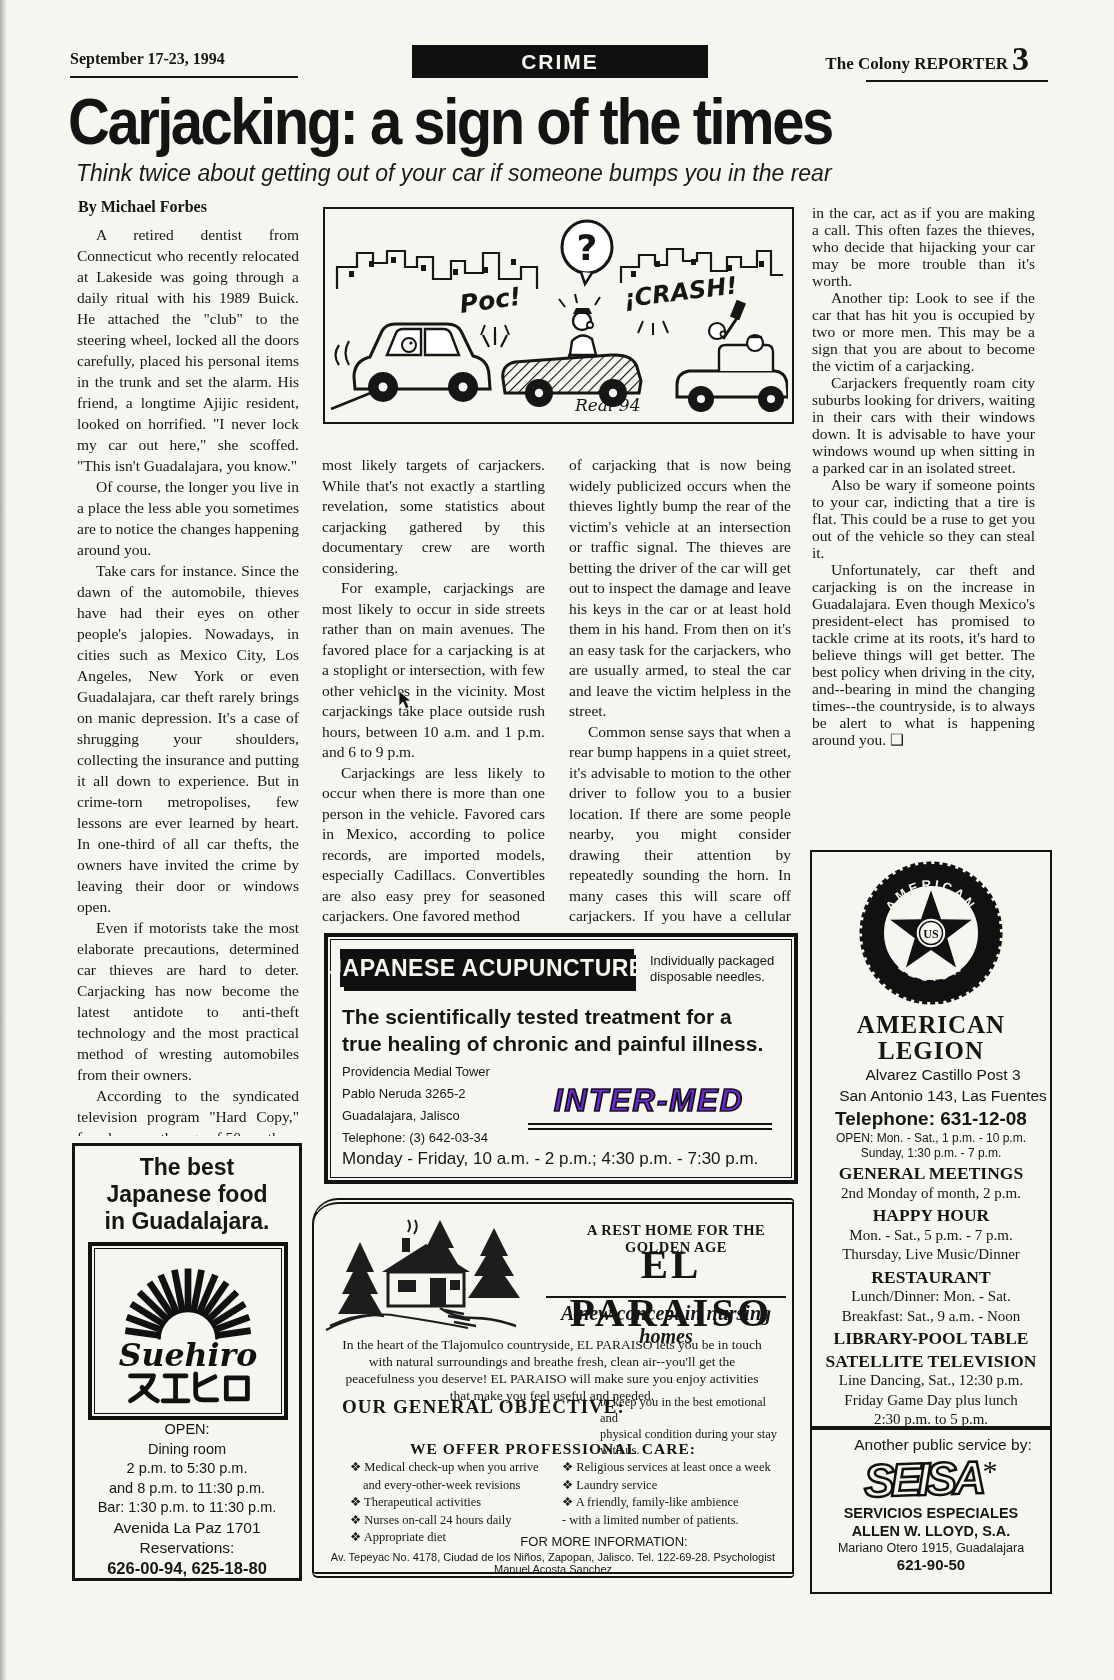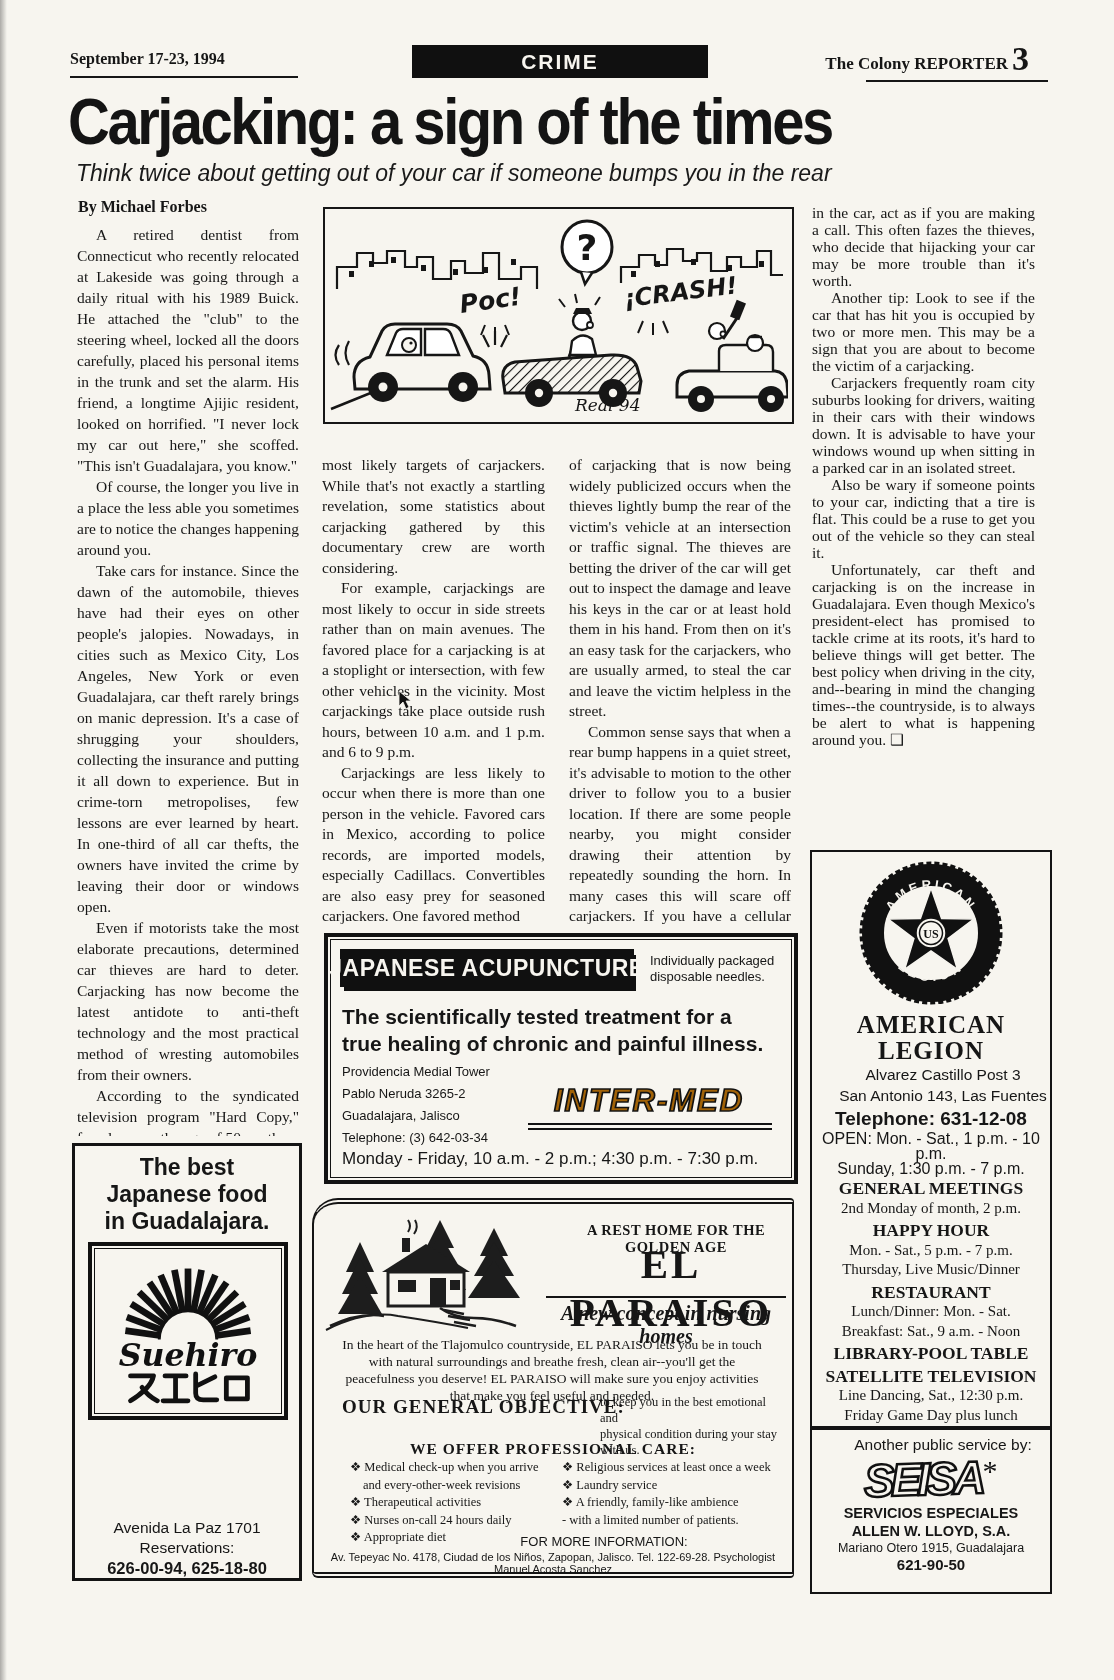--- a/index.html
+++ b/index.html
@@ -54,21 +54,21 @@
            font-size:23px;letter-spacing:.5px;white-space:nowrap;}
   .acu-note{left:322px;top:16px;width:132px;font-family:"Liberation Sans",sans-serif;
             font-size:13px;line-height:16px;}
   .acu-claim{left:14px;top:66px;font-family:"Liberation Sans",sans-serif;font-weight:bold;
              font-size:21px;line-height:27px;}
   .acu-info{left:14px;top:124px;font-family:"Liberation Sans",sans-serif;font-size:13px;
             line-height:22px;}
   .acu-hours{left:14px;top:212px;font-family:"Liberation Sans",sans-serif;font-size:17px;}
   .acu-logo{left:196px;top:146px;width:250px;text-align:center;
             font-family:"Liberation Sans",sans-serif;font-size:31px;letter-spacing:2px;}
-  .outline-text{color:#a16207;-webkit-text-stroke:1.7px #121212;font-style:italic;
+  .outline-text{color:#6d28d9;-webkit-text-stroke:1.7px #121212;font-style:italic;
             font-weight:bold;}
   .acu-logo-rule{left:200px;top:186px;width:244px;height:3px;background:#121212;}
 
   
   .ad-par{left:312px;top:1198px;width:478px;height:368px;background:#f7f5ef;
           border:2px solid #141414;border-top:6px double #141414;
           border-bottom:6px double #141414;border-radius:26px 4px 4px 6px;}
   .par-tag{left:250px;top:18px;width:224px;text-align:center;font-weight:bold;
            font-size:14.5px;letter-spacing:.5px;}
   .par-name{left:240px;top:36px;width:234px;text-align:center;font-weight:bold;
@@ -108,21 +108,21 @@
   .sue-phone{font-weight:bold;font-size:16.5px;}
 
   
   .ad-leg{left:810px;top:850px;width:238px;height:574px;border:2px solid #141414;
           background:#f7f5ef;text-align:center;}
   .leg-emblem{margin-top:6px;}
   .leg-name{font-weight:bold;font-size:25px;line-height:26px;letter-spacing:1px;}
   .leg-post{font-family:"Liberation Sans",sans-serif;font-size:15.5px;line-height:21px;padding-left:24px;}
   .leg-phone{font-family:"Liberation Sans",sans-serif;font-weight:bold;font-size:19px;
              line-height:25px;}
-  .leg-open{font-family:"Liberation Sans",sans-serif;font-size:16px;line-height:15px;}
+  .leg-open{font-family:"Liberation Sans",sans-serif;font-size:12px;line-height:15px;}
   .leg-sec-title{font-weight:bold;font-size:17.5px;line-height:19.5px;margin-top:3px;}
   .leg-sec-line{font-size:15px;line-height:19.5px;}
 
   
   .ad-seisa{left:810px;top:1428px;width:238px;height:162px;border:2px solid #141414;
             background:#f7f5ef;text-align:center;}
   .seisa-tag{font-family:"Liberation Sans",sans-serif;font-size:15.5px;margin-top:6px;margin-left:24px;}
   .seisa-logo{font-family:"Liberation Sans",sans-serif;font-weight:bold;font-size:46px;
               line-height:50px;letter-spacing:-4px;color:#f7f5ef;
               -webkit-text-stroke:2.6px #111;font-style:italic;transform:rotate(-2deg);
@@ -379,20 +379,27 @@
         <path d="M66 96 a30 30 0 0 1 60 0" fill="#f7f5ef" stroke="#111" stroke-width="3"></path>
         <text x="96" y="124" text-anchor="middle" font-family="DejaVu Serif, serif" font-style="italic" font-weight="bold" font-size="33" fill="#111">Suehiro</text>
 
         <g transform="translate(34,132)" stroke="#111" stroke-width="5" fill="none" stroke-linecap="round" stroke-linejoin="round">
           <path d="M2 2 H26 M26 2 C24 12 12 22 2 28 M14 14 C18 20 24 25 30 28"></path>
           <path d="M38 2 H60 M49 2 V26 M36 28 H62"></path>
           <path d="M70 0 V20 Q70 27 78 27 H92 M72 12 L90 3"></path>
           <path d="M102 4 H124 V26 H102 Z"></path>
         </g>
       </svg>
+    </div>
+    <div class="sue-open">
+      <div>OPEN:</div>
+      <div>Dining room</div>
+      <div>2 p.m. to 5:30 p.m.</div>
+      <div>and 8 p.m. to 11:30 p.m.</div>
+      <div>Bar:  1:30 p.m. to 11:30 p.m.</div>
     </div>
     <div class="sue-addr">
       <div>Avenida La Paz 1701</div>
       <div>Reservations:</div>
       <div class="sue-phone">626-00-94, 625-18-80</div>
     </div>
   </div>
 
   <div class="abs ad-leg">
     <svg class="leg-emblem" width="150" height="150" viewBox="0 0 150 150">

